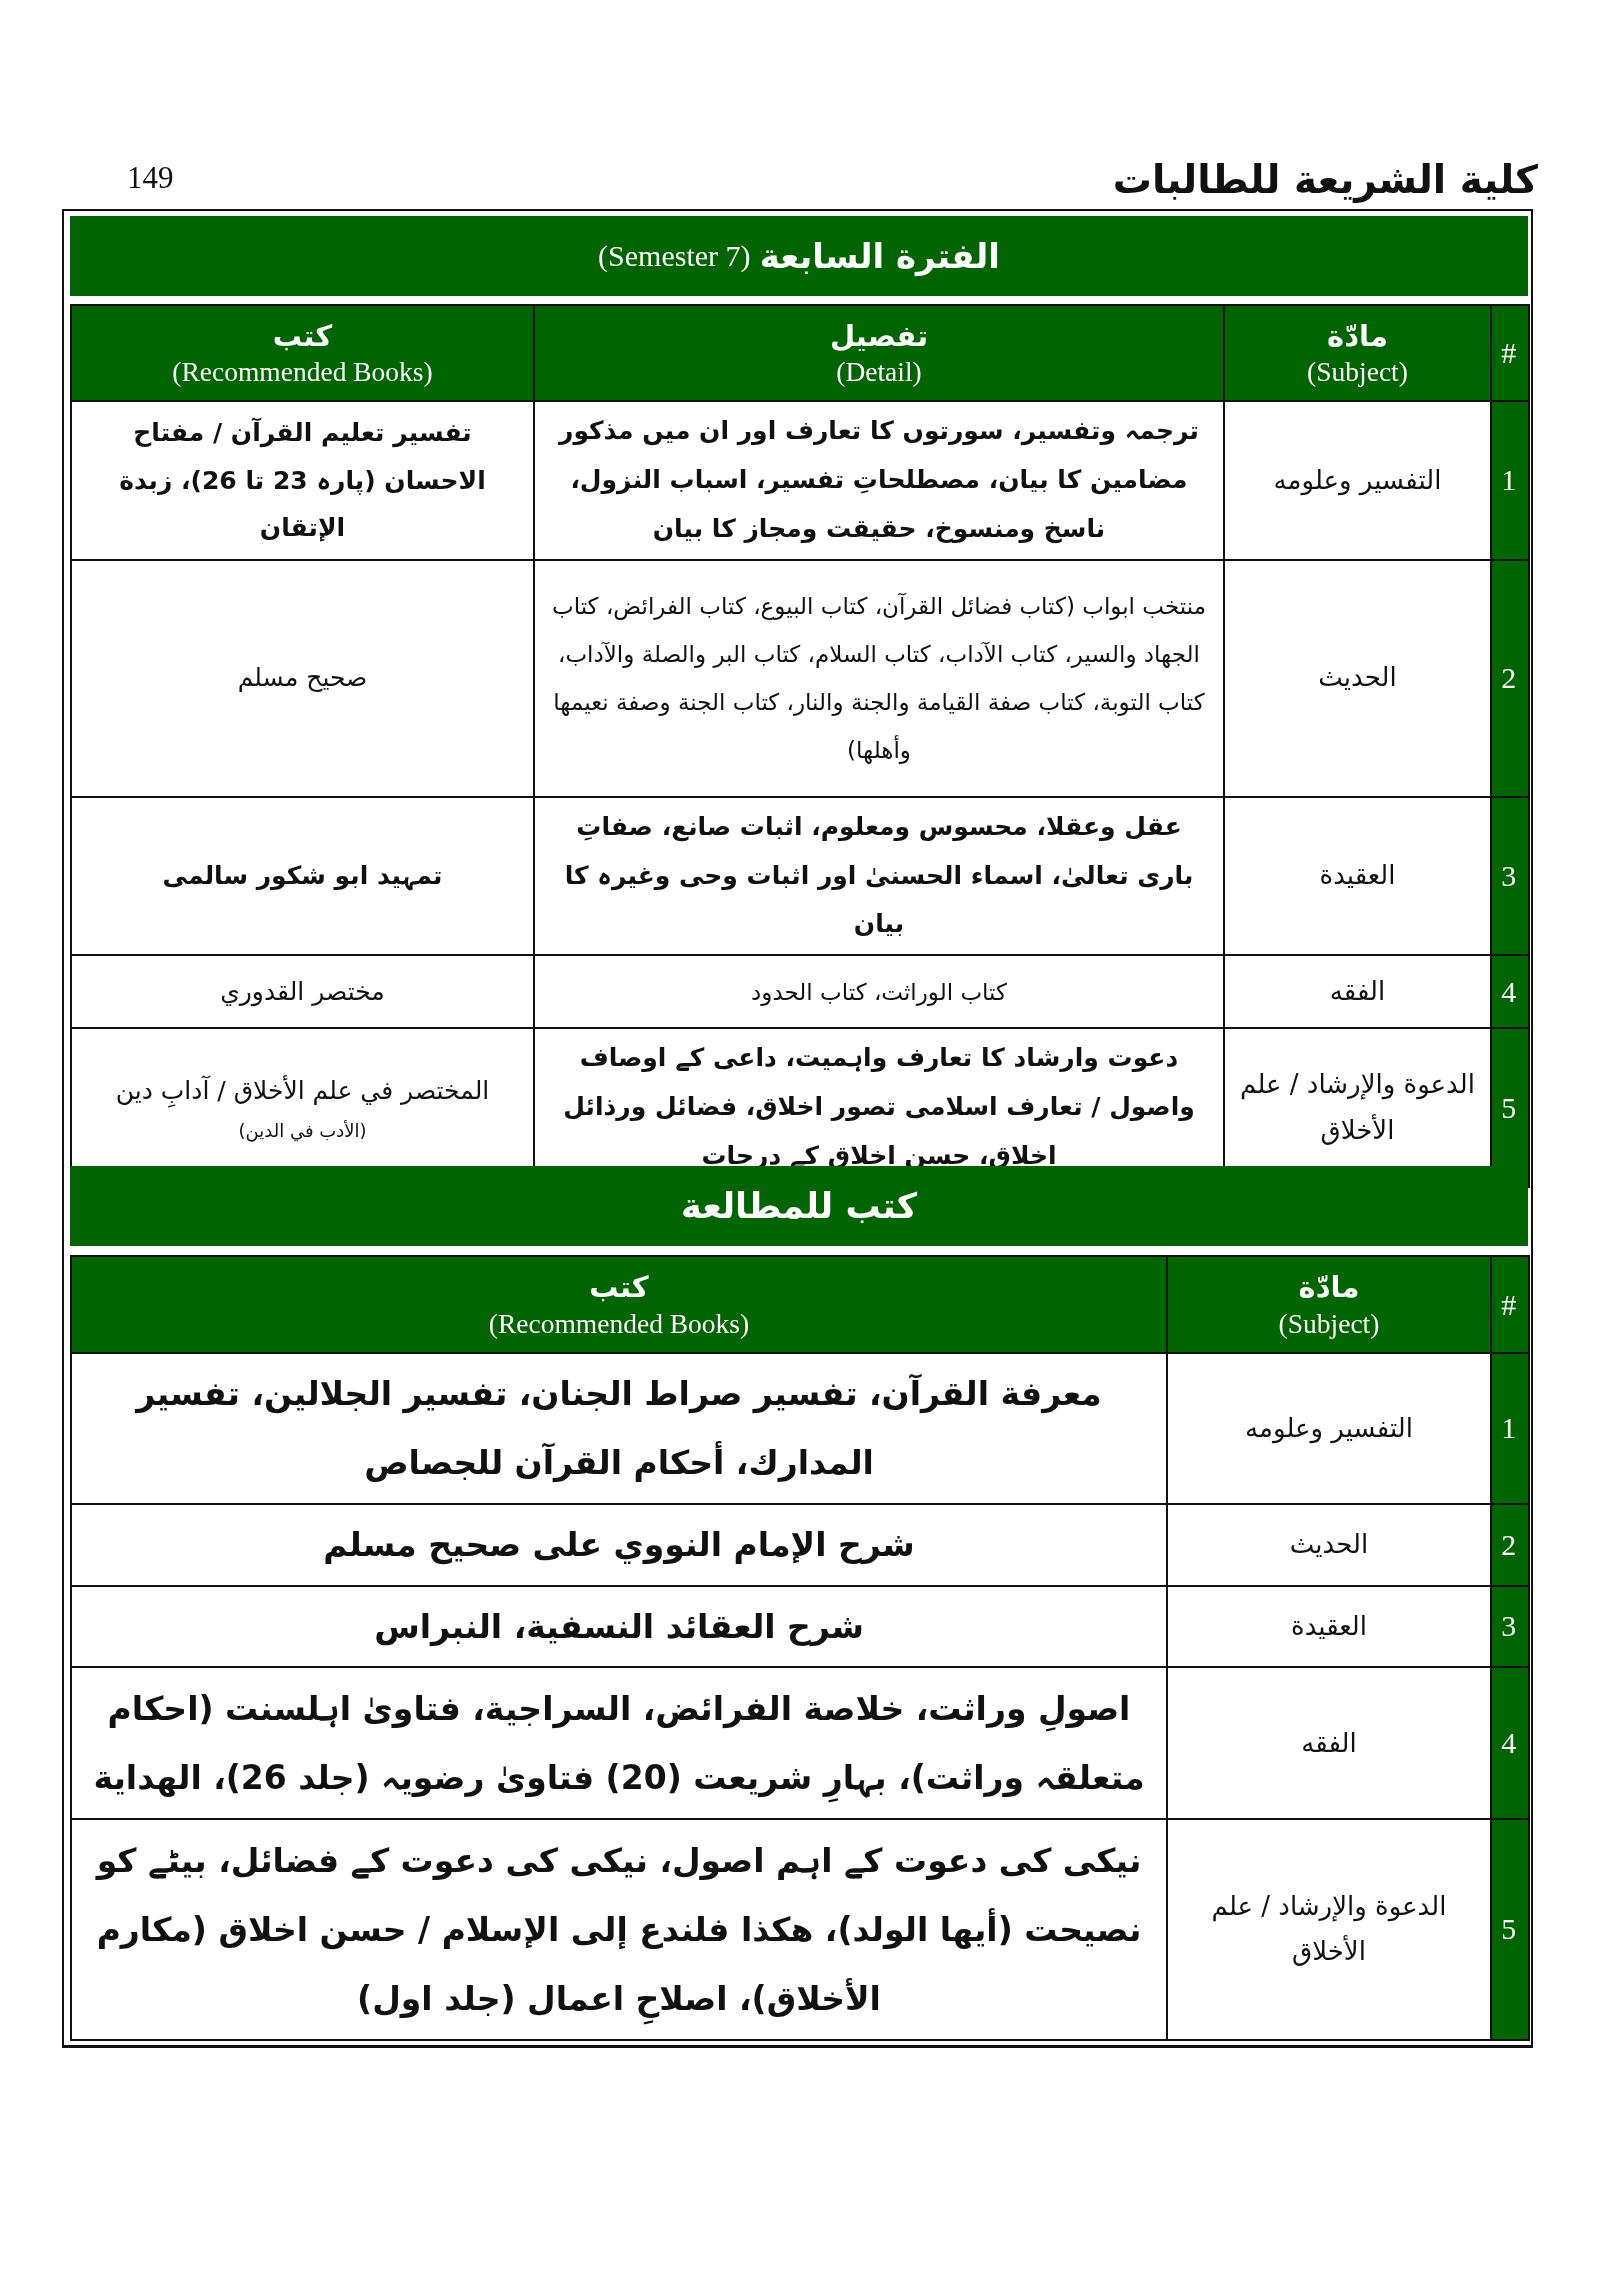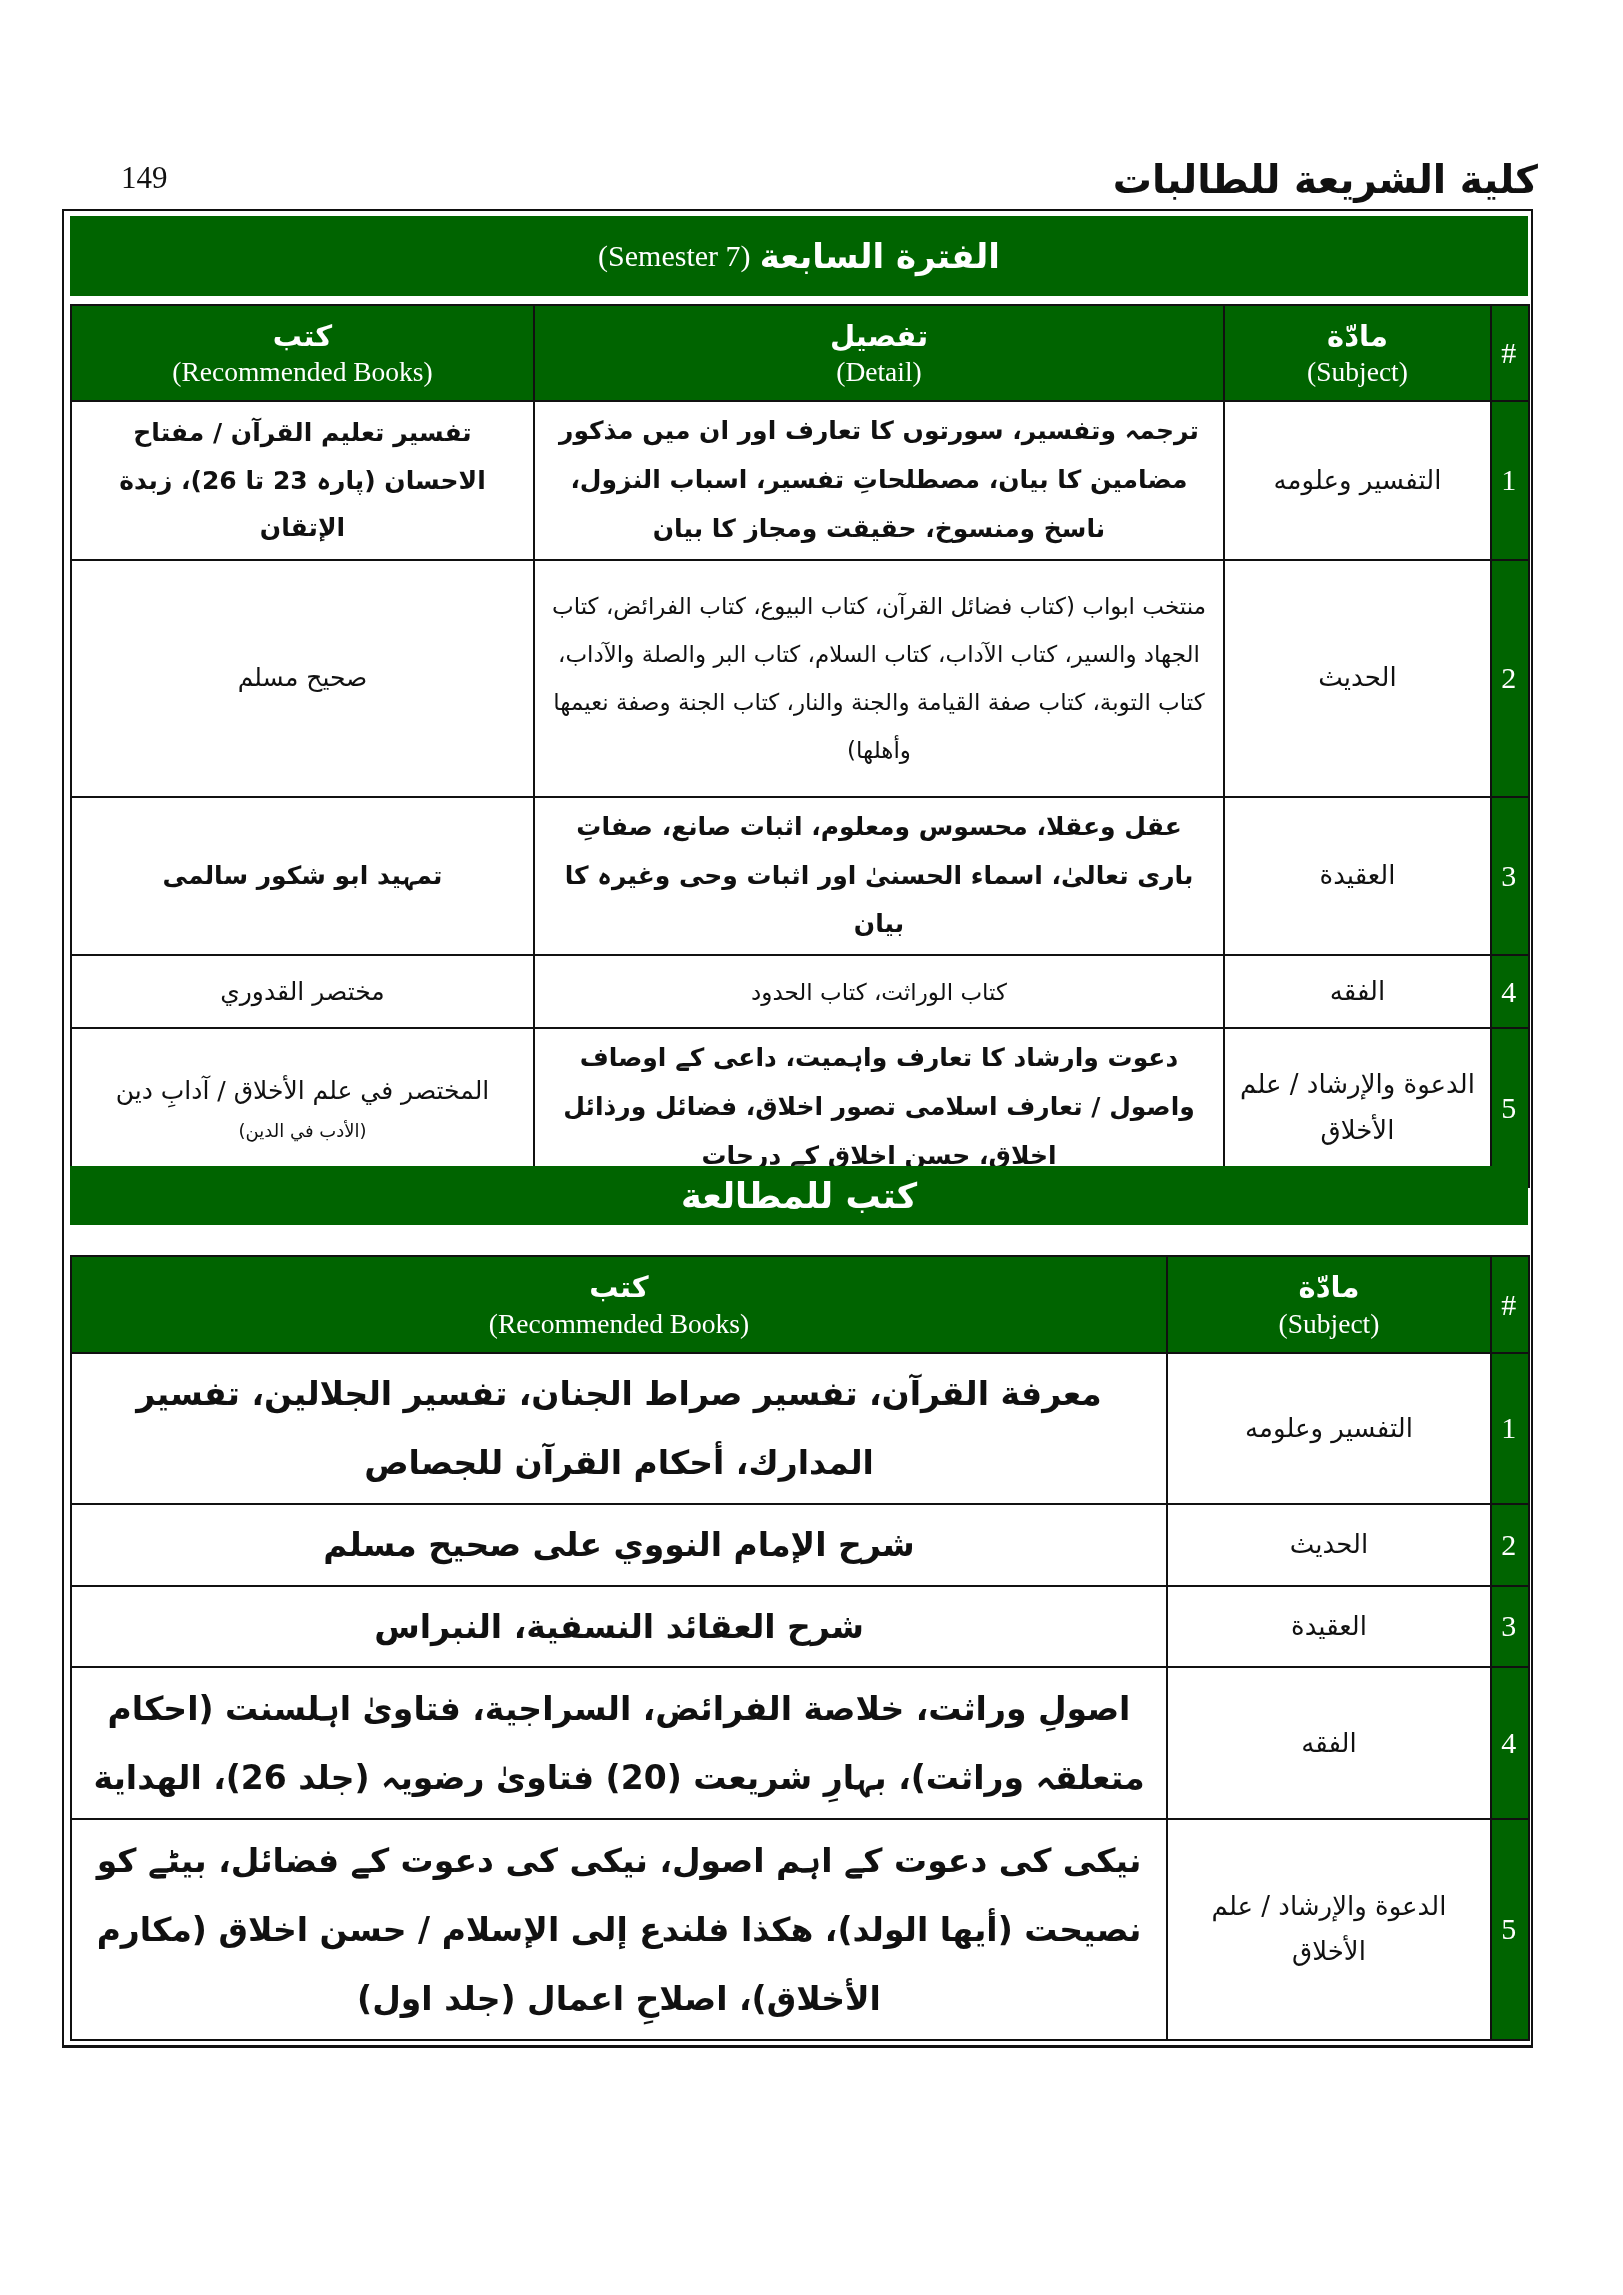--- a/index.html
+++ b/index.html
@@ -1,18 +1,18 @@
 <!DOCTYPE html>
 <html style="font-size:10.5px"><head>
 <meta charset="utf-8">
 <style>
   html, body { margin: 0; padding: 0; background: #ffffff; }
   body { width: 1623px; height: 2295px; position: relative; overflow: hidden;
          font-family: "DejaVu Serif", "Liberation Serif", serif; color: #111; }
-  .page-num { position: absolute; left: 121px; top: 160px; font-size: 31px;
+  .page-num { position: absolute; left: 127px; top: 160px; font-size: 31px;
               font-family: "Liberation Serif", serif; }
   .running-title { position: absolute; right: 85px; top: 157px; font-size: 39px;
                    font-family: "DejaVu Sans", sans-serif; font-weight: bold; direction: rtl; }
   .frame { position: absolute; left: 62px; top: 209px; width: 1471px; height: 1839px;
            border: 2px solid #111; border-bottom-width: 3.3px; box-sizing: border-box; }
   .banner { position: absolute; left: 70px; width: 1458px; background: #006400;
             color: #fff; display: flex; align-items: center; justify-content: center;
             direction: rtl; font-family: "DejaVu Sans", sans-serif; font-weight: bold; }
   .banner .en { font-family: "Liberation Serif", serif; font-weight: normal; margin-right: 9.2px; }
   table.grid { position: absolute; left: 70px; width: 1458px; border-collapse: collapse;
@@ -97,21 +97,21 @@
     <td class="subj">الدعوة والإرشاد / علم الأخلاق</td>
     <td class="detail">دعوت وارشاد کا تعارف واہمیت، داعی کے اوصاف واصول / تعارف اسلامی تصور اخلاق، فضائل ورذائل اخلاق، حسنِ اخلاق کے درجات</td>
     <td class="book">
       <span>المختصر في علم الأخلاق / آدابِ دین</span>
       <span class="sub">(الأدب في الدين)</span>
     </td>
   </tr>
 </tbody>
   </table>
 
-<div class="banner" style="top:1166px; height:59px; font-size:35px;">
+<div class="banner" style="top:1166px; height:80px; font-size:35px;">
   <span>كتب للمطالعة</span>
 </div>
 
 <table class="grid" style="top:1255px;">
   <colgroup>
     <col style="width:38px">
       <col style="width:324px">
       <col style="width:1096px">
   </colgroup>
   <tbody>

